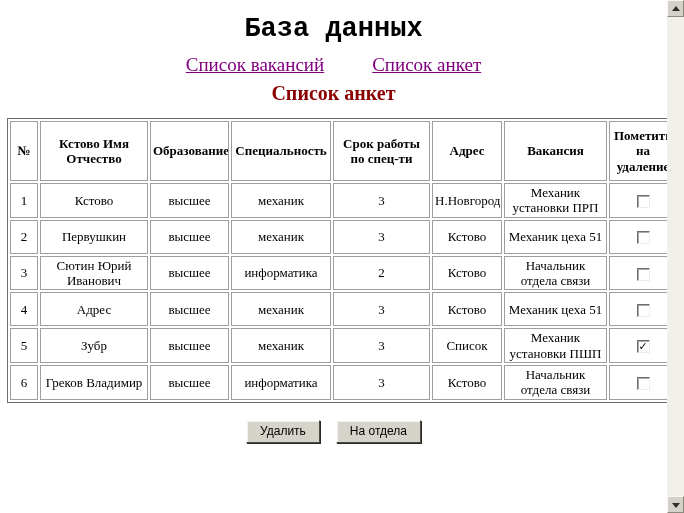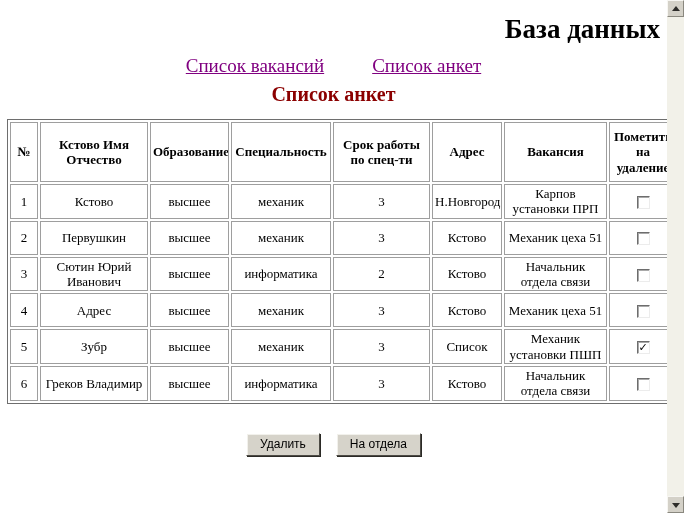--- a/index.html
+++ b/index.html
@@ -10,24 +10,25 @@
     overflow: hidden;
     font-family: "Liberation Serif", serif;
     color: #000000;
     position: relative;
   }
   .content {
     width: 667px;
     padding: 6px 7px 0 7px;
   }
   .page-title {
-    text-align: right;
+    text-align: center;
     font-size: 27px;
     font-weight: bold;
     margin: 8px 0 10px 0;
+    font-family: Liberation Mono, monospace;
   }
   .links-row {
     text-align: center;
     margin: 0 0 6px 0;
   }
   .nav-link {
     font-size: 19px;
     color: #800080;
     text-decoration: underline;
     margin: 0 22px;
@@ -98,21 +99,21 @@
   }
   .win-button {
     font-family: "Liberation Sans", sans-serif;
     font-size: 12px;
     color: #000;
     background: #d6d3ca;
     border: 1px solid;
     border-color: #ffffff #4d4b45 #4d4b45 #ffffff;
     box-shadow: 1px 1px 0 #2b2a26, inset 1px 1px 0 #f2f1ec;
     padding: 3px 13px 4px 13px;
-    margin: 16px 6px;
+    margin: 4px 6px;
     cursor: pointer;
   }
   
   .scrollbar {
     position: absolute;
     top: 0; right: 0;
     width: 17px; height: 513px;
     background: #f2f1e9;
   }
   .sb-btn {
@@ -174,21 +175,21 @@
       </tr>
     </thead>
     <tbody id="table-body">
         <tr>
           <td>1</td>
           <td>Кстово</td>
           <td>высшее</td>
           <td>механик</td>
           <td>3</td>
           <td>Н.Новгород</td>
-          <td>Карпов установки ПРП</td>
+          <td>Механик установки ПРП</td>
           <td><span class="win-checkbox"></span></td>
         </tr>
         <tr>
           <td>2</td>
           <td>Первушкин</td>
           <td>высшее</td>
           <td>механик</td>
           <td>3</td>
           <td>Кстово</td>
           <td>Механик цеха 51</td>

